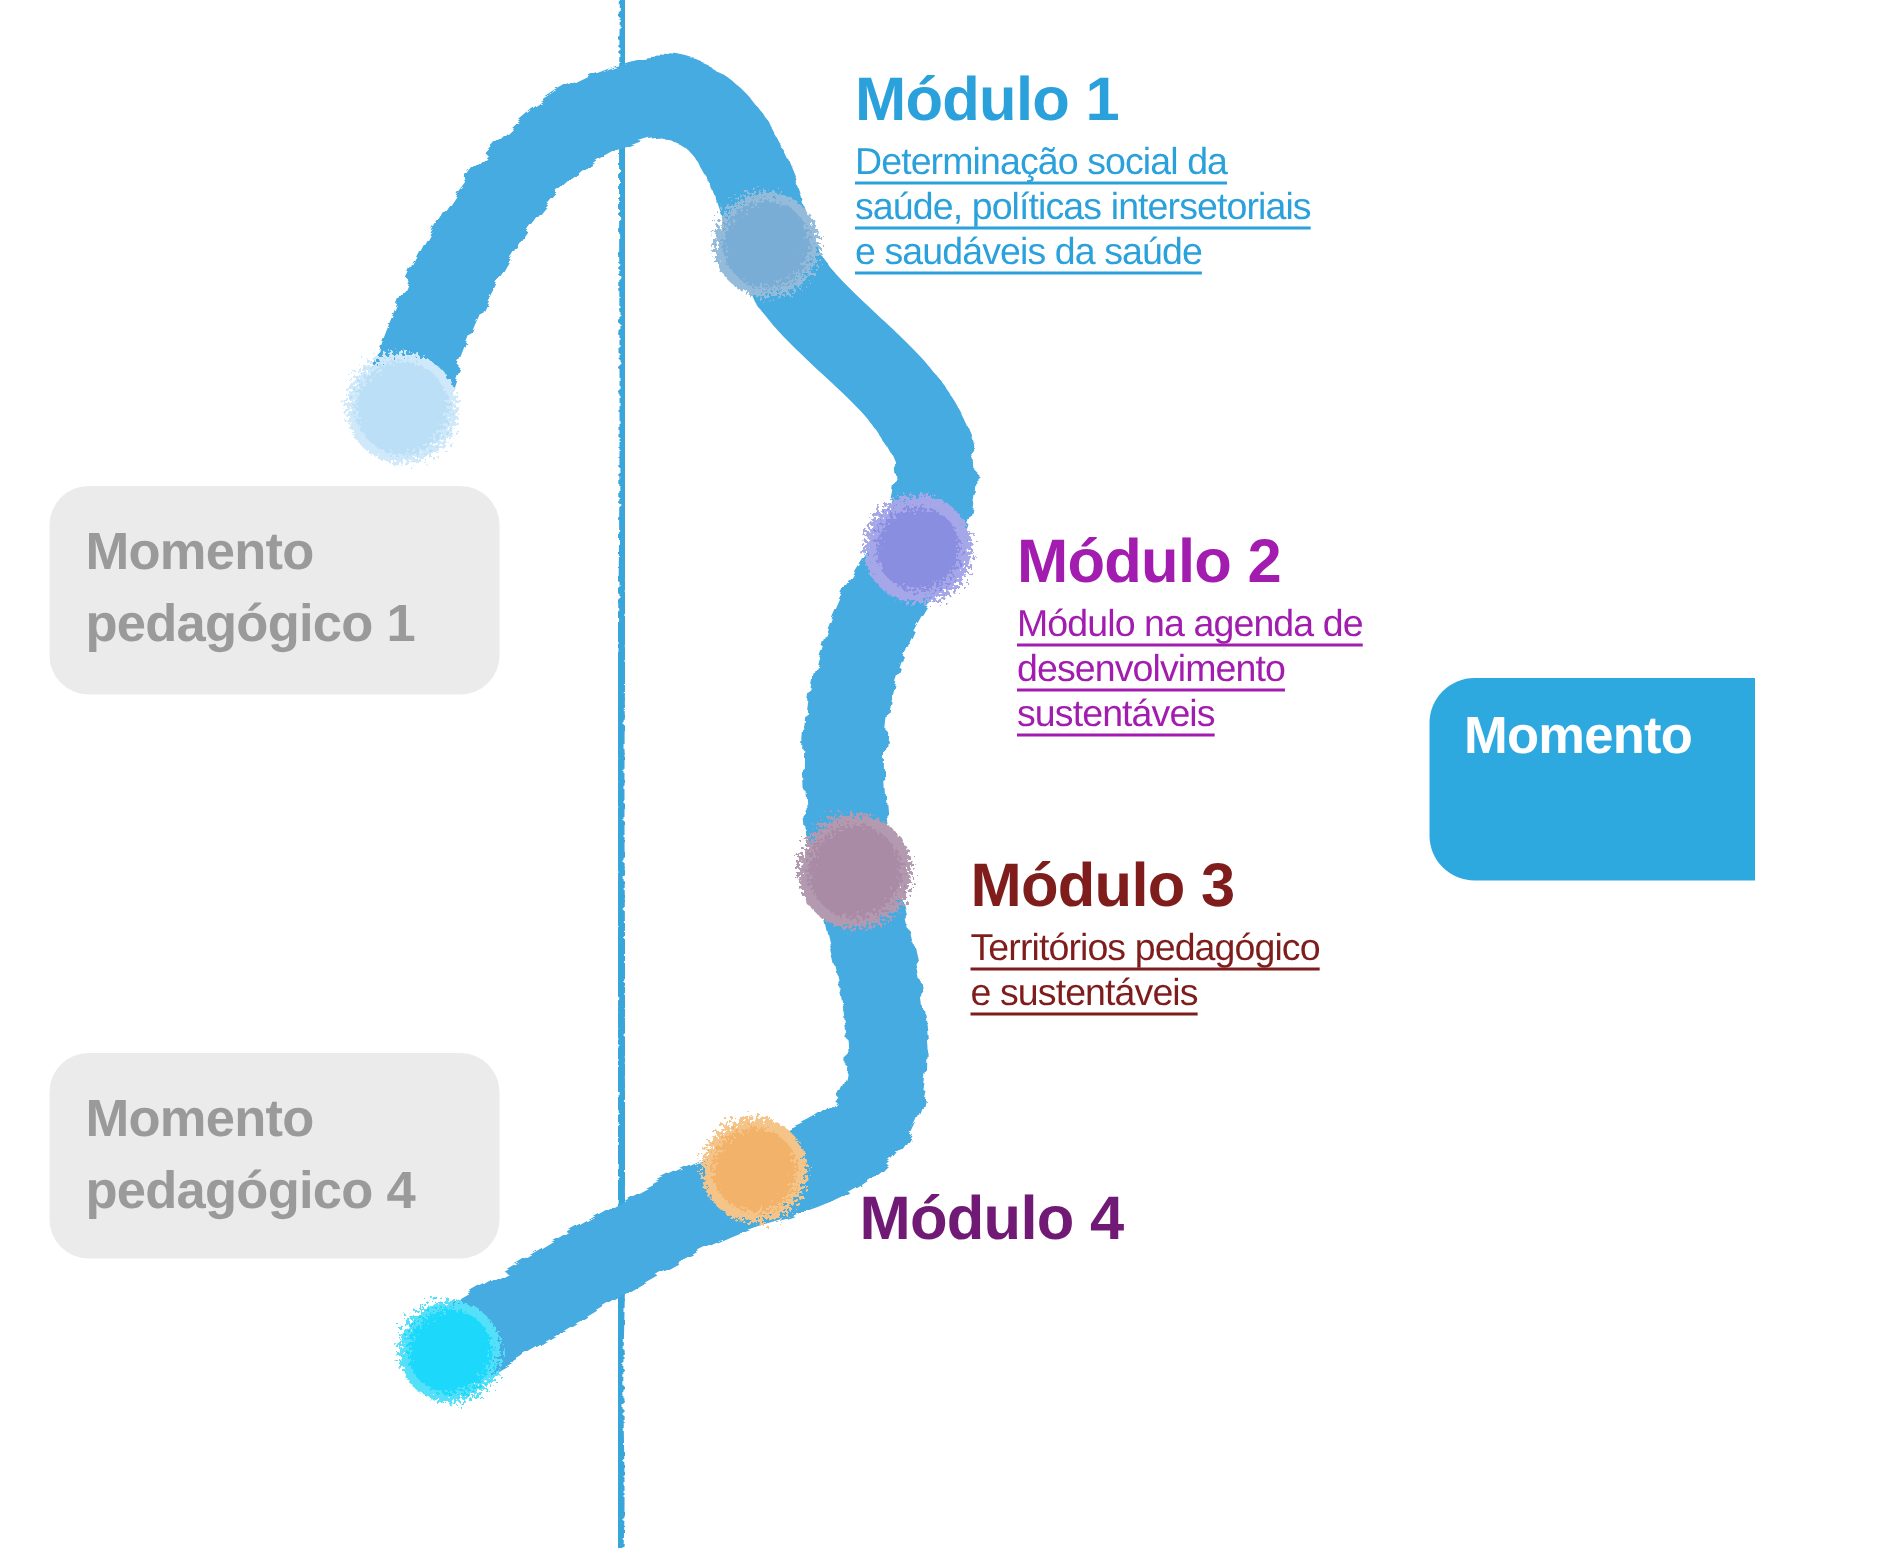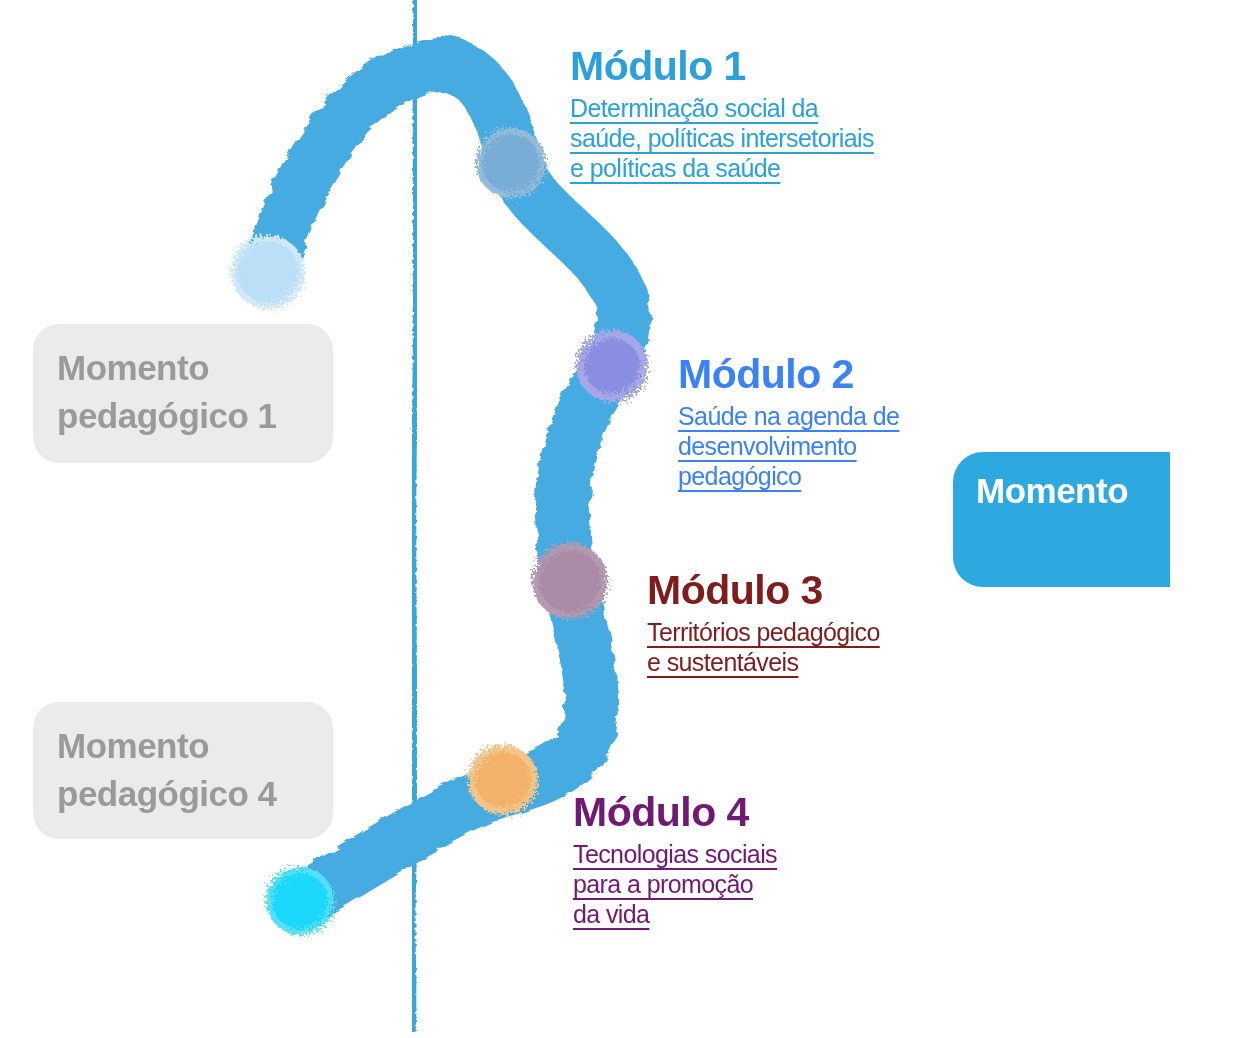--- a/index.html
+++ b/index.html
@@ -23,21 +23,21 @@
   .module .links span{
     display:block;
     font-size:25px;font-weight:400;line-height:30px;
     letter-spacing:-0.6px;
     text-decoration:underline;
     text-decoration-thickness:2px;
     text-underline-offset:5px;
     cursor:pointer;
   }
   .m1{color:#2ba1db;}
-  .m2{color:#3b82f6;}
+  .m2{color:#a21caf;}
   .m3{color:#7f1d1d;}
   .m4{color:#701a75;}
 
   
   .moment{
     position:absolute;
     border-radius:26px;
     font-size:35px;font-weight:700;line-height:48px;
     letter-spacing:-0.5px;
     box-sizing:border-box;
@@ -118,48 +118,43 @@
       <circle cx="300" cy="901" r="34" fill="#55e0f9"></circle>
       <circle cx="300" cy="901" r="28" fill="#1fd9fc"></circle>
     </g>
   </svg>
 
   <div id="module-1" class="module m1">
     <h2 class="title">Módulo 1</h2>
     <div class="links">
       <span>Determinação social da</span>
       <span>saúde, políticas intersetoriais</span>
-      <span>e políticas da saúde</span>
+      <span>e saudáveis da saúde</span>
     </div>
   </div>
 
   <div id="module-2" class="module m2">
     <h2 class="title">Módulo 2</h2>
     <div class="links">
-      <span>Saúde na agenda de</span>
+      <span>Módulo na agenda de</span>
       <span>desenvolvimento</span>
-      <span>pedagógico</span>
+      <span>sustentáveis</span>
     </div>
   </div>
 
   <div id="module-3" class="module m3">
     <h2 class="title">Módulo 3</h2>
     <div class="links">
       <span>Territórios pedagógico</span>
       <span>e sustentáveis</span>
     </div>
   </div>
 
   <div id="module-4" class="module m4">
     <h2 class="title">Módulo 4</h2>
-    <div class="links">
-      <span>Tecnologias sociais</span>
-      <span>para a promoção</span>
-      <span>da vida</span>
-    </div>
   </div>
 
   <div id="moment-1" class="moment moment-gray">
     <span>Momento</span>
     <span>pedagógico 1</span>
   </div>
 
   <div id="moment-2" class="moment moment-blue">
     <span>Momento</span>
   </div>

